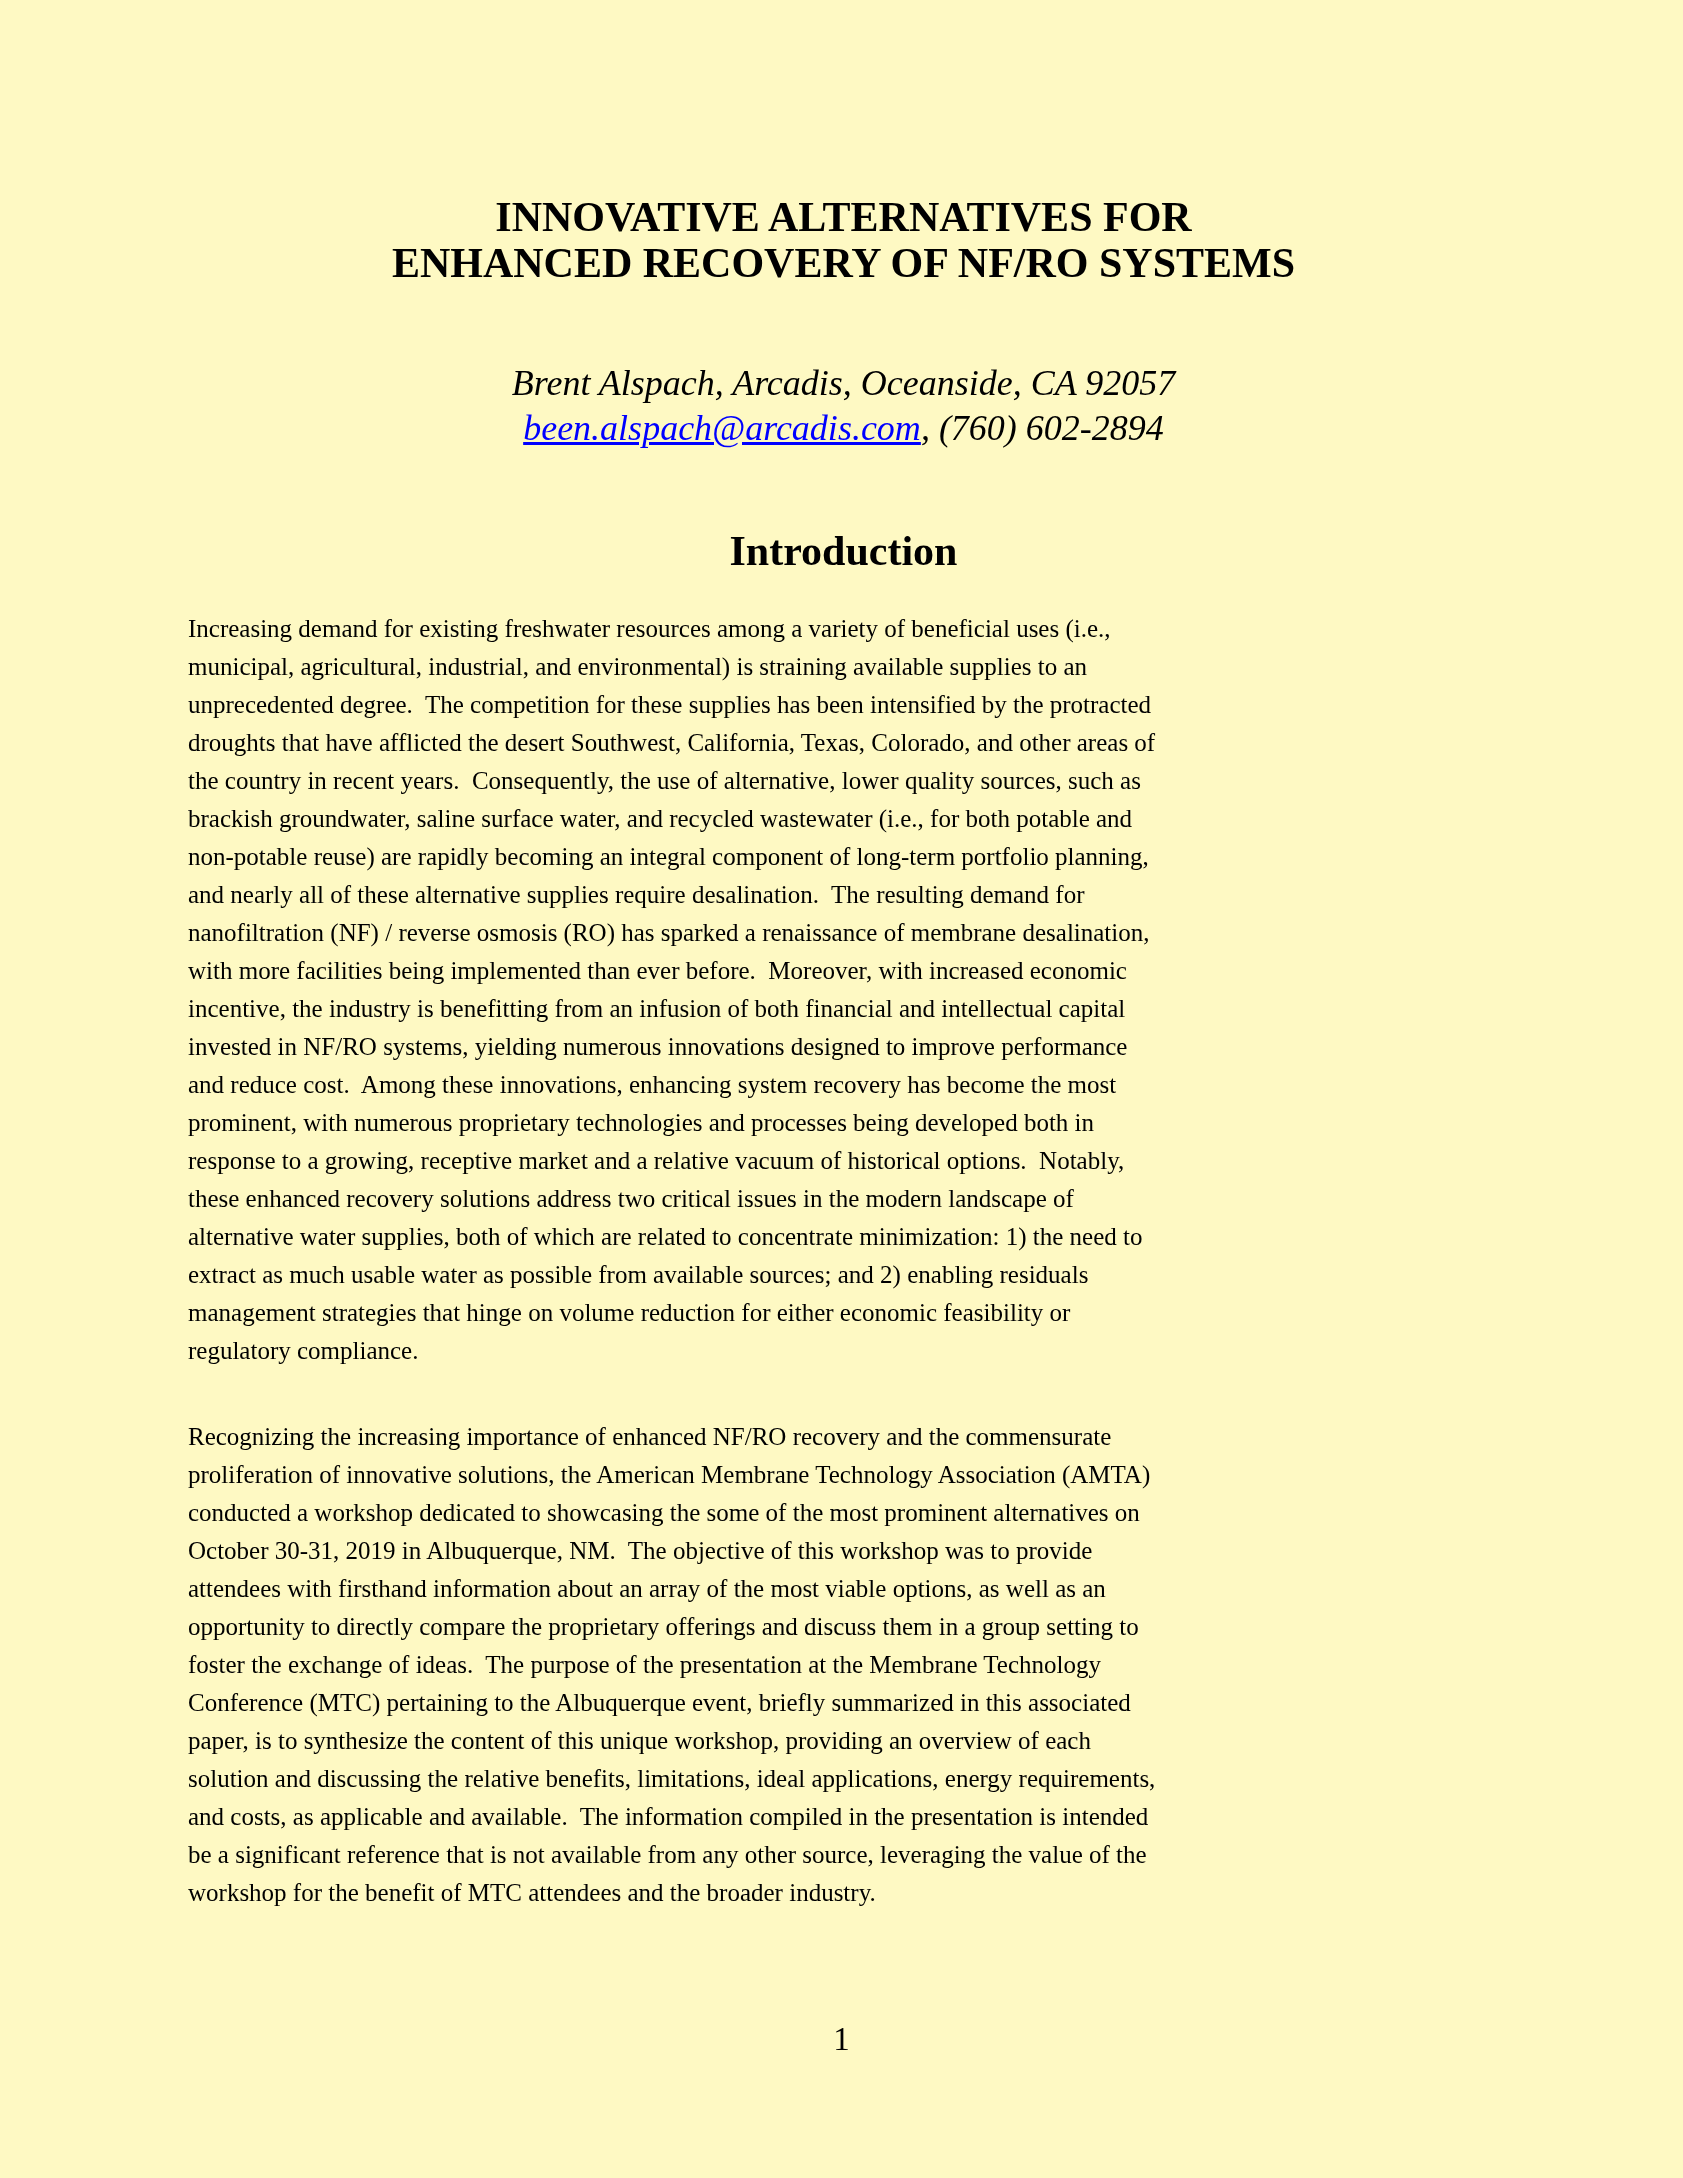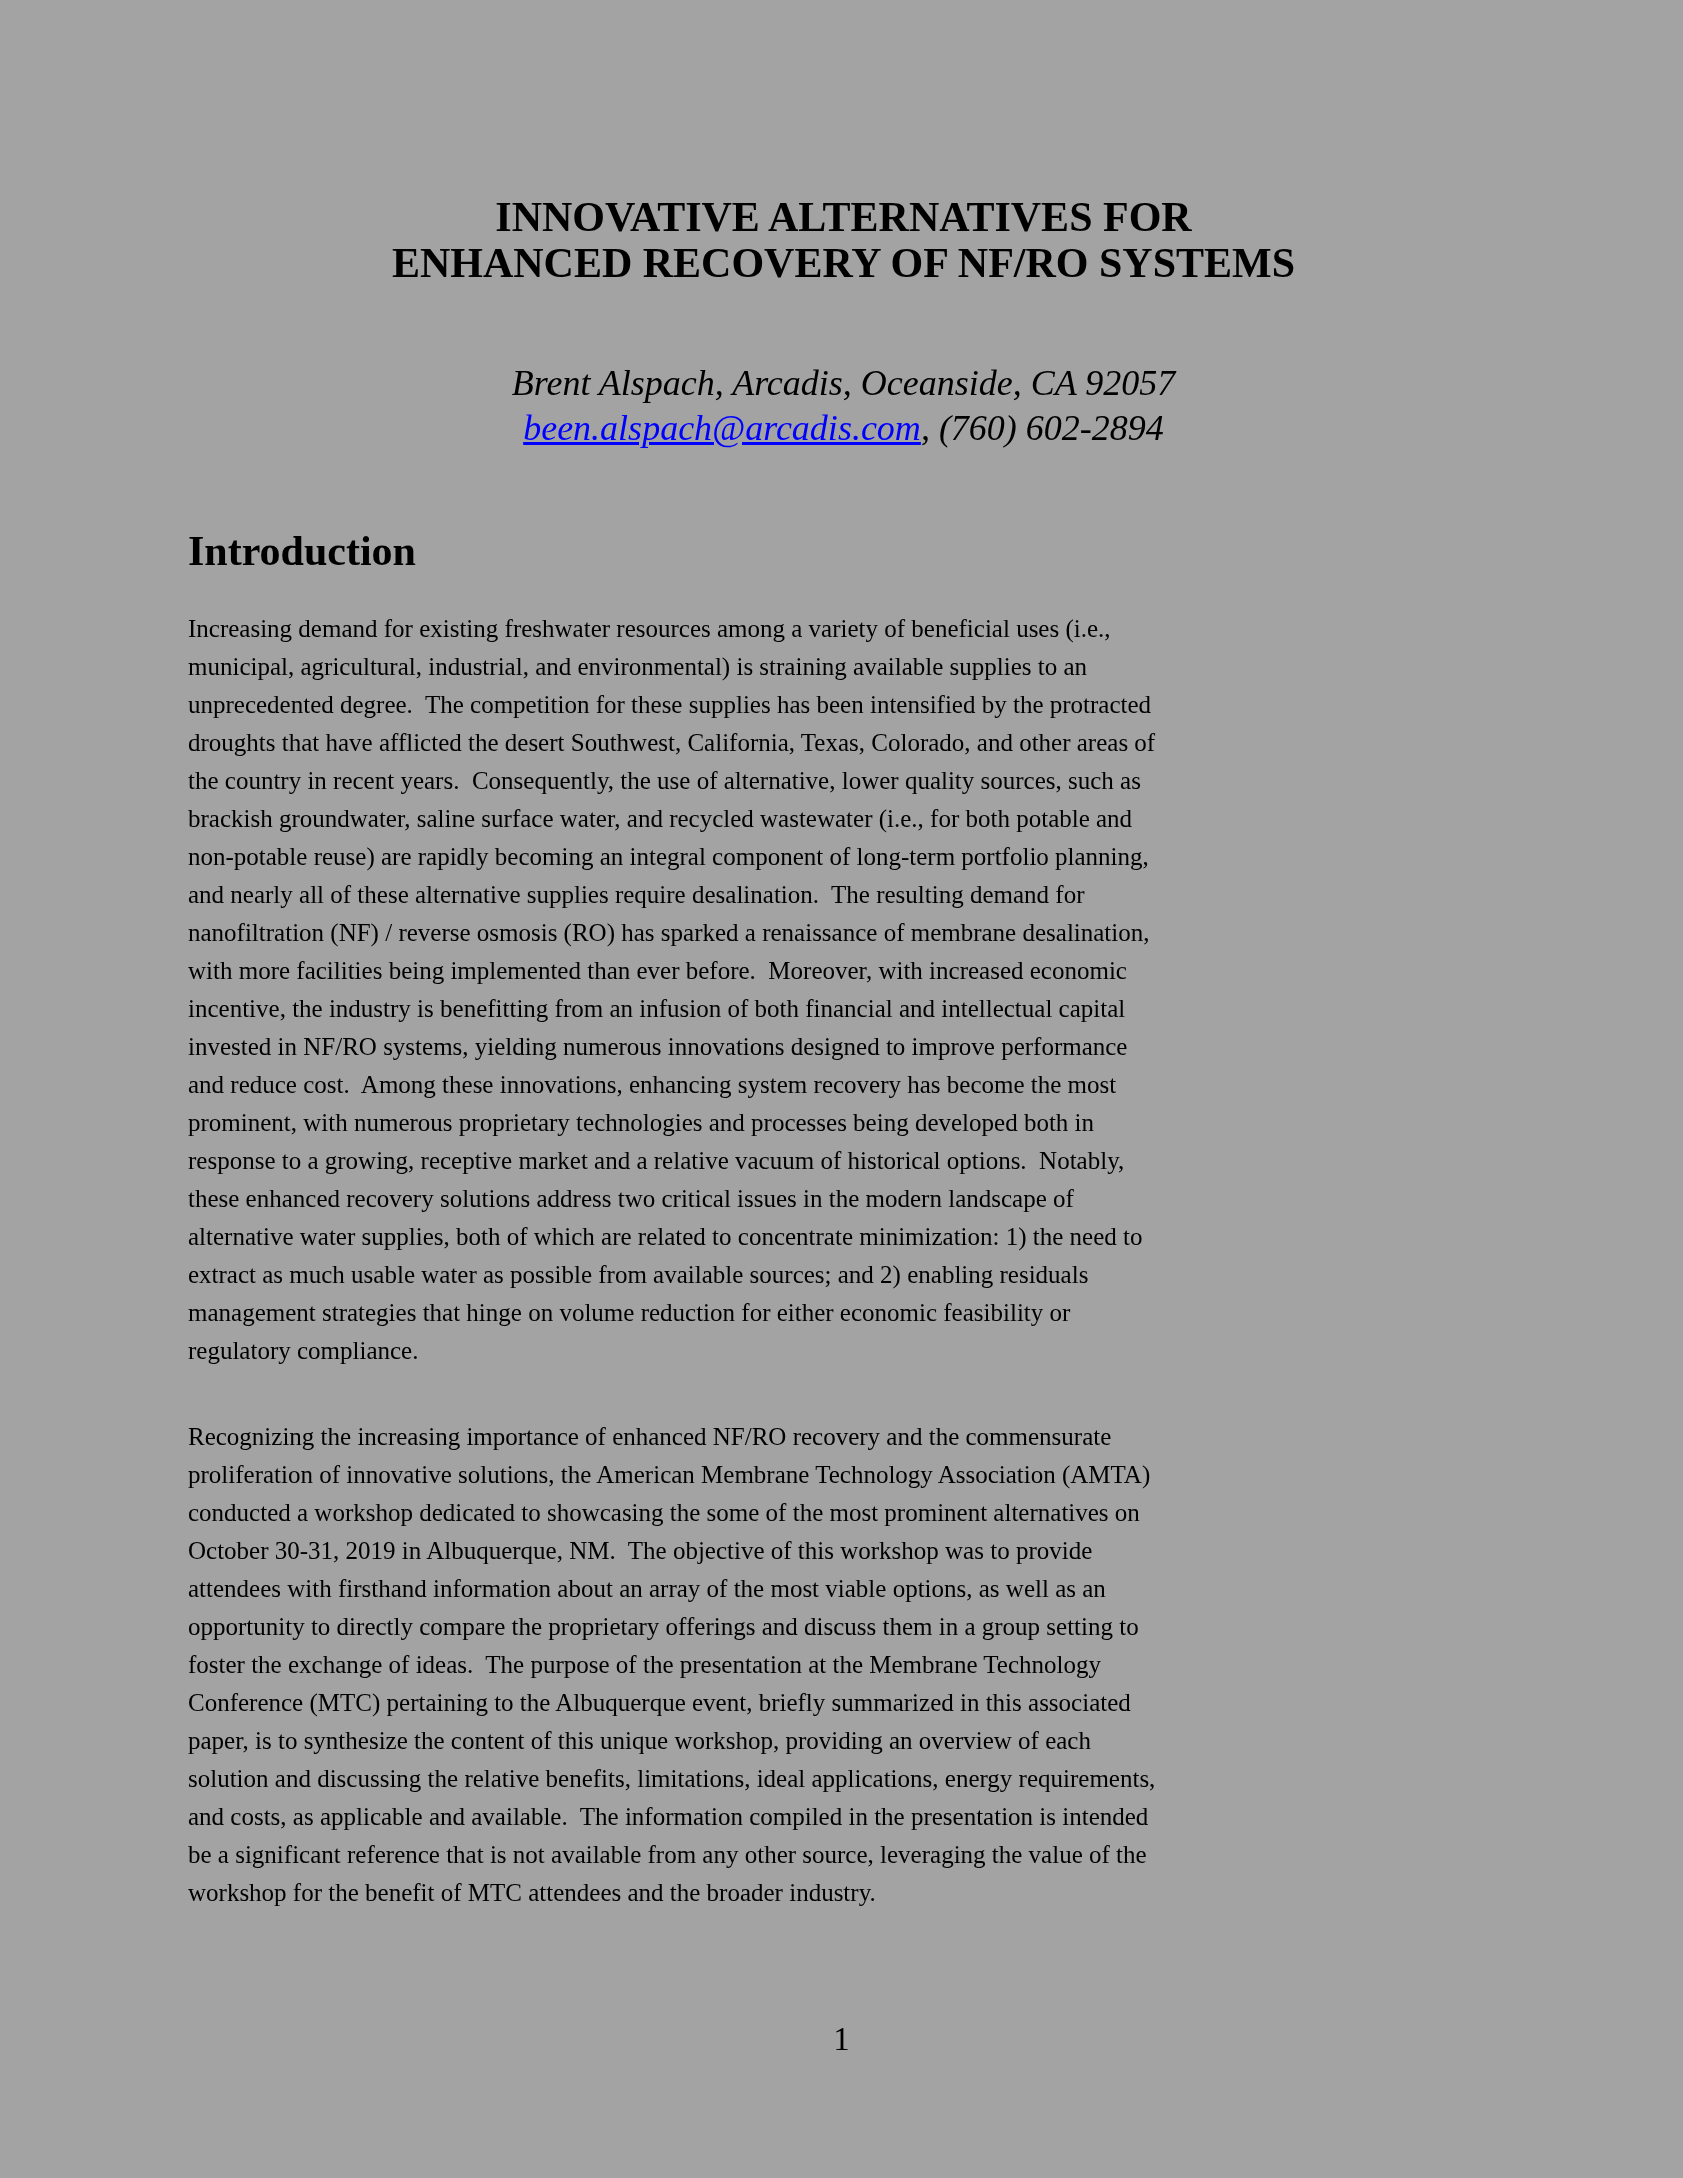--- a/index.html
+++ b/index.html
@@ -4,21 +4,21 @@
 <style>
   html, body {
     margin: 0;
     padding: 0;
     background: #ffffff;
   }
   .page {
     position: relative;
     width: 1683px;
     height: 2178px;
-    background: #a3a3a3;
+    background: #fef9c3;
     color: #000000;
     font-family: "Liberation Serif", serif;
     overflow: hidden;
   }
   .content {
     padding: 0 184px 0 188px;
   }
   .doc-title {
     margin: 194px 0 0 0;
     text-align: center;
@@ -34,21 +34,21 @@
     font-size: 36px;
     line-height: 45px;
   }
   .email-link {
     color: #0000ff;
     text-decoration: underline;
     cursor: pointer;
   }
   .section-heading {
     margin: 77px 0 0 0;
-    text-align: left;
+    text-align: center;
     font-weight: bold;
     font-size: 42px;
     line-height: 46px;
   }
   .body-para {
     margin: 36px 0 0 0;
     font-size: 25px;
     line-height: 38px;
     white-space: pre;
     text-align: left;

